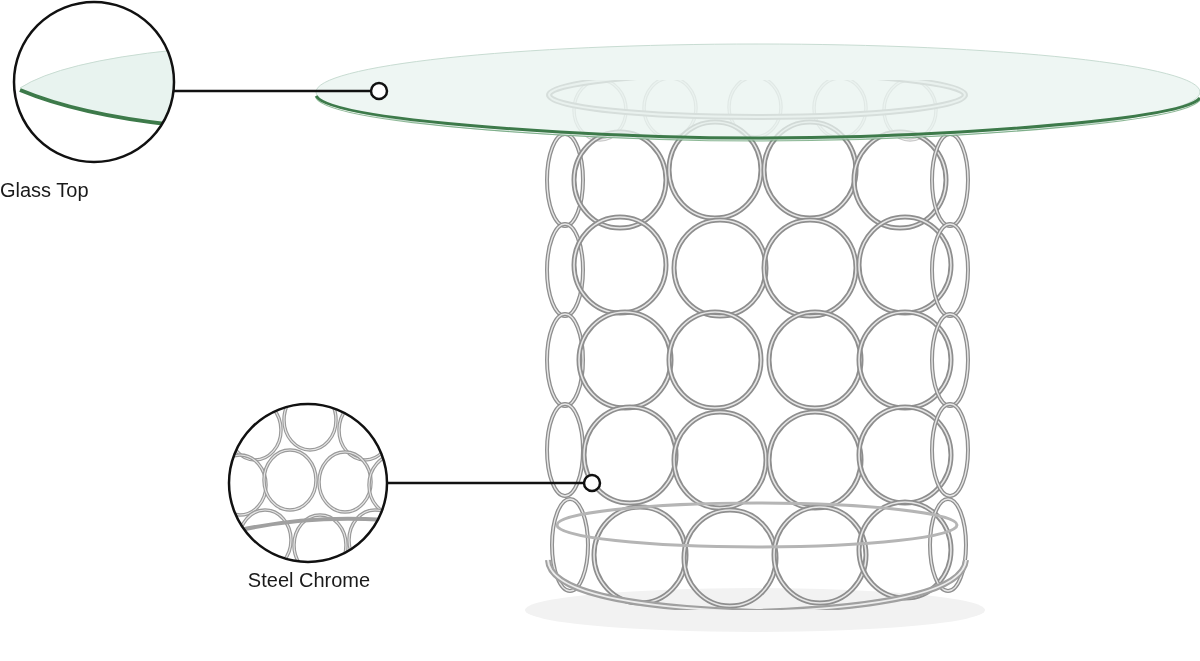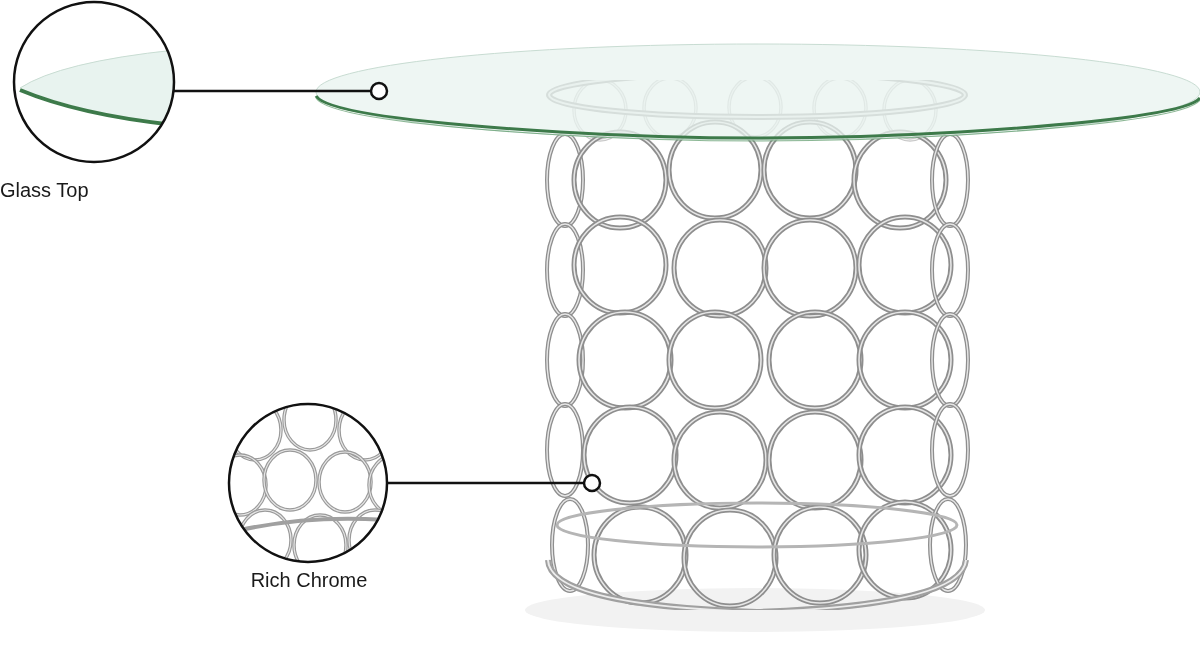--- a/index.html
+++ b/index.html
@@ -134,16 +134,16 @@
       </g>
       <circle cx="308" cy="483" r="79" fill="none" stroke="#111111" stroke-width="2.5"></circle>
     </g>
     <line x1="387" y1="483" x2="584" y2="483" stroke="#111111" stroke-width="2.5"></line>
     <circle cx="592" cy="483" r="8" fill="#ffffff" stroke="#111111" stroke-width="2.5"></circle>
   </svg>
 
   <div class="label label-glass">Glass Top</div>
 
   <div class="label label-chrome">
-    <div>Rich Chrome</div>
+    <div>Steel Chrome</div>
   </div>
 
 </div>
 
 </body></html>

